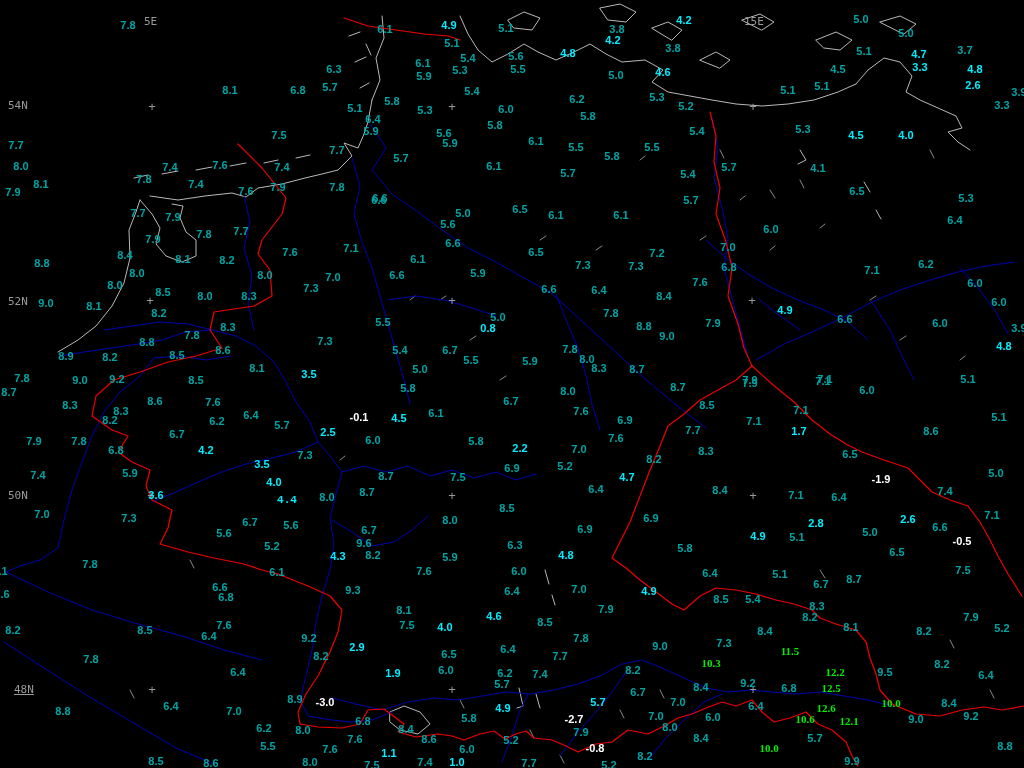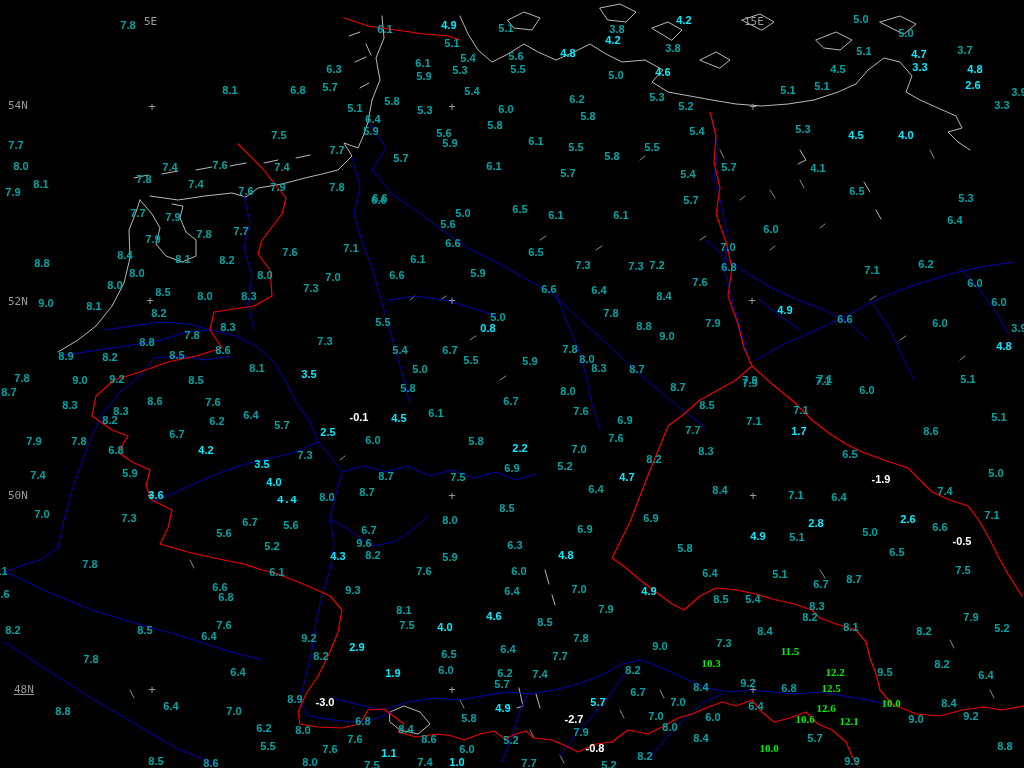--- a/index.html
+++ b/index.html
@@ -239,21 +239,21 @@
       <span class="st st-t" style="left: 379px; top: 200px;">6.6</span>
       <span class="st st-t" style="left: 463px; top: 213px;">5.0</span>
       <span class="st st-t" style="left: 520px; top: 209px;">6.5</span>
       <span class="st st-t" style="left: 556px; top: 215px;">6.1</span>
       <span class="st st-t" style="left: 621px; top: 215px;">6.1</span>
       <span class="st st-t" style="left: 448px; top: 224px;">5.6</span>
       <span class="st st-t" style="left: 453px; top: 243px;">6.6</span>
       <span class="st st-t" style="left: 351px; top: 248px;">7.1</span>
       <span class="st st-t" style="left: 536px; top: 252px;">6.5</span>
       <span class="st st-t" style="left: 418px; top: 259px;">6.1</span>
-      <span class="st st-t" style="left: 657px; top: 253px; margin-top: 12px;">7.2</span>
+      <span class="st st-t" style="left: 657px; top: 253px;">7.2</span>
       <span class="st st-t" style="left: 583px; top: 265px;">7.3</span>
       <span class="st st-t" style="left: 636px; top: 266px;">7.3</span>
       <span class="st st-t" style="left: 397px; top: 275px;">6.6</span>
       <span class="st st-t" style="left: 478px; top: 273px;">5.9</span>
       <span class="st st-t" style="left: 549px; top: 289px;">6.6</span>
       <span class="st st-t" style="left: 599px; top: 290px;">6.4</span>
       <span class="st st-t" style="left: 664px; top: 296px;">8.4</span>
       <span class="st st-t" style="left: 611px; top: 313px;">7.8</span>
       <span class="st st-t" style="left: 498px; top: 317px;">5.0</span>
       <span class="st st-b" style="left: 488px; top: 328px;">0.8</span>

